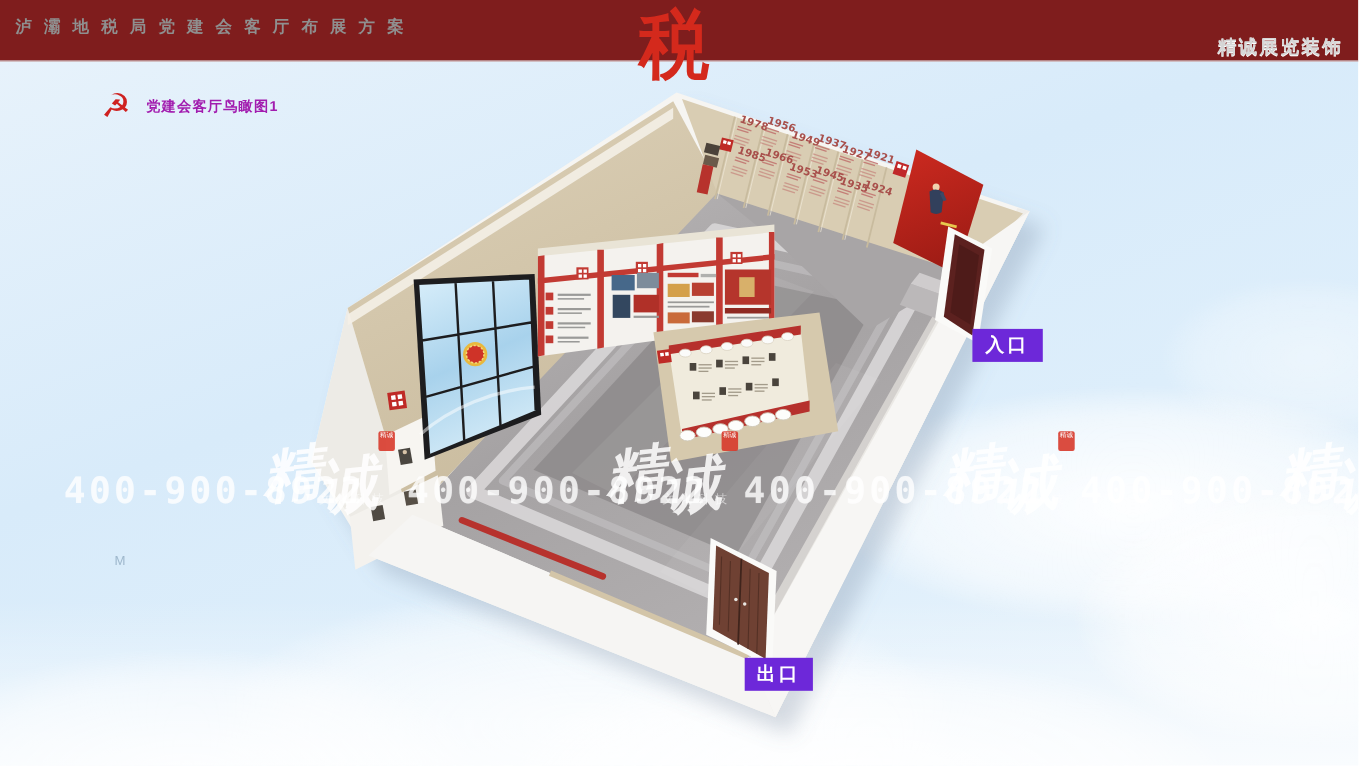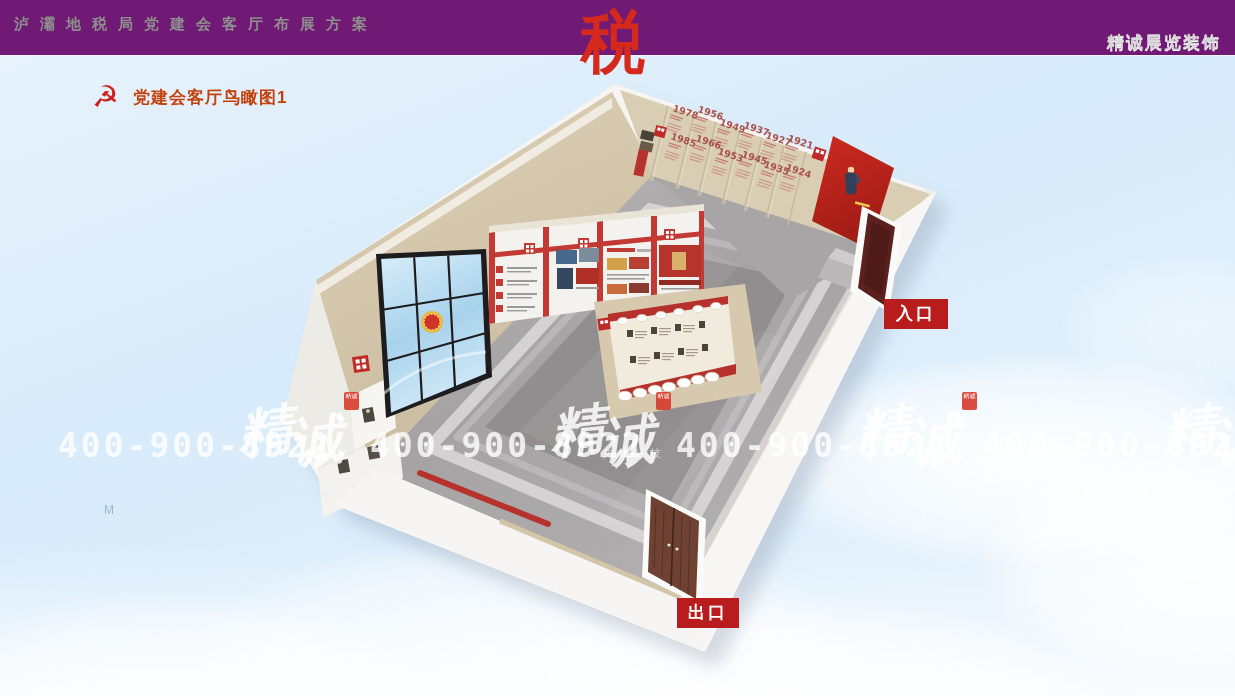--- a/index.html
+++ b/index.html
@@ -1,40 +1,40 @@
 <!DOCTYPE html>
 <html><head>
 <meta charset="utf-8">
 <style>
   html,body{margin:0;padding:0;background:#fff;}
   #stage{position:relative;width:1235px;height:696px;overflow:hidden;
          font-family:"Liberation Sans",sans-serif;background:#fff;}
   
-  #header{position:absolute;left:0;top:0;width:1235px;height:55px;background:#701a75;
+  #header{position:absolute;left:0;top:0;width:1235px;height:55px;background:#7f1d1d;
           border-bottom:1px solid #eef2f5;z-index:4;}
   #header-title{position:absolute;left:14px;top:15px;font-size:15px;font-weight:bold;
           color:#8f8f8f;letter-spacing:11px;white-space:nowrap;}
   #brand-right{position:absolute;right:14px;top:16px;font-size:17px;font-weight:bold;
           color:#d6d6d6;letter-spacing:2px;text-shadow:0 1px 0 #fff;margin-top:15px;}
   #tax-logo{position:absolute;left:578px;top:2px;width:70px;height:80px;z-index:5;
           display:flex;align-items:center;justify-content:center;
           font-family:"DejaVu Serif",serif;font-weight:bold;font-size:64px;color:#d4291c;
           transform:scaleY(1.08);line-height:1;}
   
   #sky{position:absolute;left:0;top:55px;width:1235px;height:641px;
        background:linear-gradient(160deg,#e7f2fb 0%,#d8ebfa 38%,#ddeefb 62%,#ecf5fc 100%);}
   .cloud{position:absolute;border-radius:50%;
        background:radial-gradient(ellipse at center,rgba(255,255,255,.95) 0%,rgba(255,255,255,.55) 55%,rgba(255,255,255,0) 75%);
        filter:blur(5px);}
   #cloud-strip{position:absolute;left:0;bottom:0;width:1235px;height:150px;
        background:linear-gradient(180deg,rgba(255,255,255,0),rgba(255,255,255,.7));}
   
   #page-title-row{position:absolute;left:92px;top:82px;z-index:6;display:flex;align-items:center;}
   #party-emblem{font-size:30px;color:#cf2120;margin-right:14px;line-height:30px;}
-  #page-title{font-size:17px;font-weight:bold;color:#c2410c;letter-spacing:1px;}
+  #page-title{font-size:13px;font-weight:bold;color:#a21caf;letter-spacing:1px;}
   
   #render-wrap{position:absolute;left:0;top:0;width:1235px;height:696px;z-index:1;}
   
   #wm-layer{position:absolute;left:0;top:0;width:1235px;height:696px;z-index:6;
             pointer-events:none;overflow:hidden;}
   .wm{position:absolute;width:320px;height:80px;}
   .wm-phone{position:absolute;left:0;top:28px;font-family:"DejaVu Sans Mono",monospace;
             font-weight:bold;font-size:33px;color:rgba(255,255,255,.72);letter-spacing:3px;
             text-shadow:0 0 1px rgba(255,255,255,.3);}
   .wm-sub{position:absolute;left:188px;top:48px;font-size:11px;color:rgba(255,255,255,.55);
@@ -43,21 +43,21 @@
             font-weight:bold;font-style:italic;color:rgba(255,255,255,.85);
             transform:rotate(-6deg);}
   .wm-brand .b1{font-size:54px;}
   .wm-brand .b2{font-size:54px;position:relative;top:16px;left:-4px;}
   .wm-seal{position:absolute;left:286px;top:-6px;width:15px;height:18px;background:#d83a2c;
             border-radius:2px;color:#fff;font-size:6px;line-height:8px;text-align:center;
             opacity:.9;overflow:hidden;}
   #stray-m{position:absolute;left:104px;top:503px;z-index:3;font-size:12px;
             color:rgba(110,140,165,.55);}
   
-  .gate-label{position:absolute;z-index:7;background:#b91c1c;color:#ffffff;
+  .gate-label{position:absolute;z-index:7;background:#6d28d9;color:#ffffff;
             font-size:17px;font-weight:bold;letter-spacing:3px;text-align:center;
             line-height:30px;}
   #entrance-label{left:884px;top:299px;width:64px;height:30px;}
   #exit-label{left:677px;top:598px;width:62px;height:30px;}
 </style>
 </head>
 <body>
 
 <div id="stage">
 

